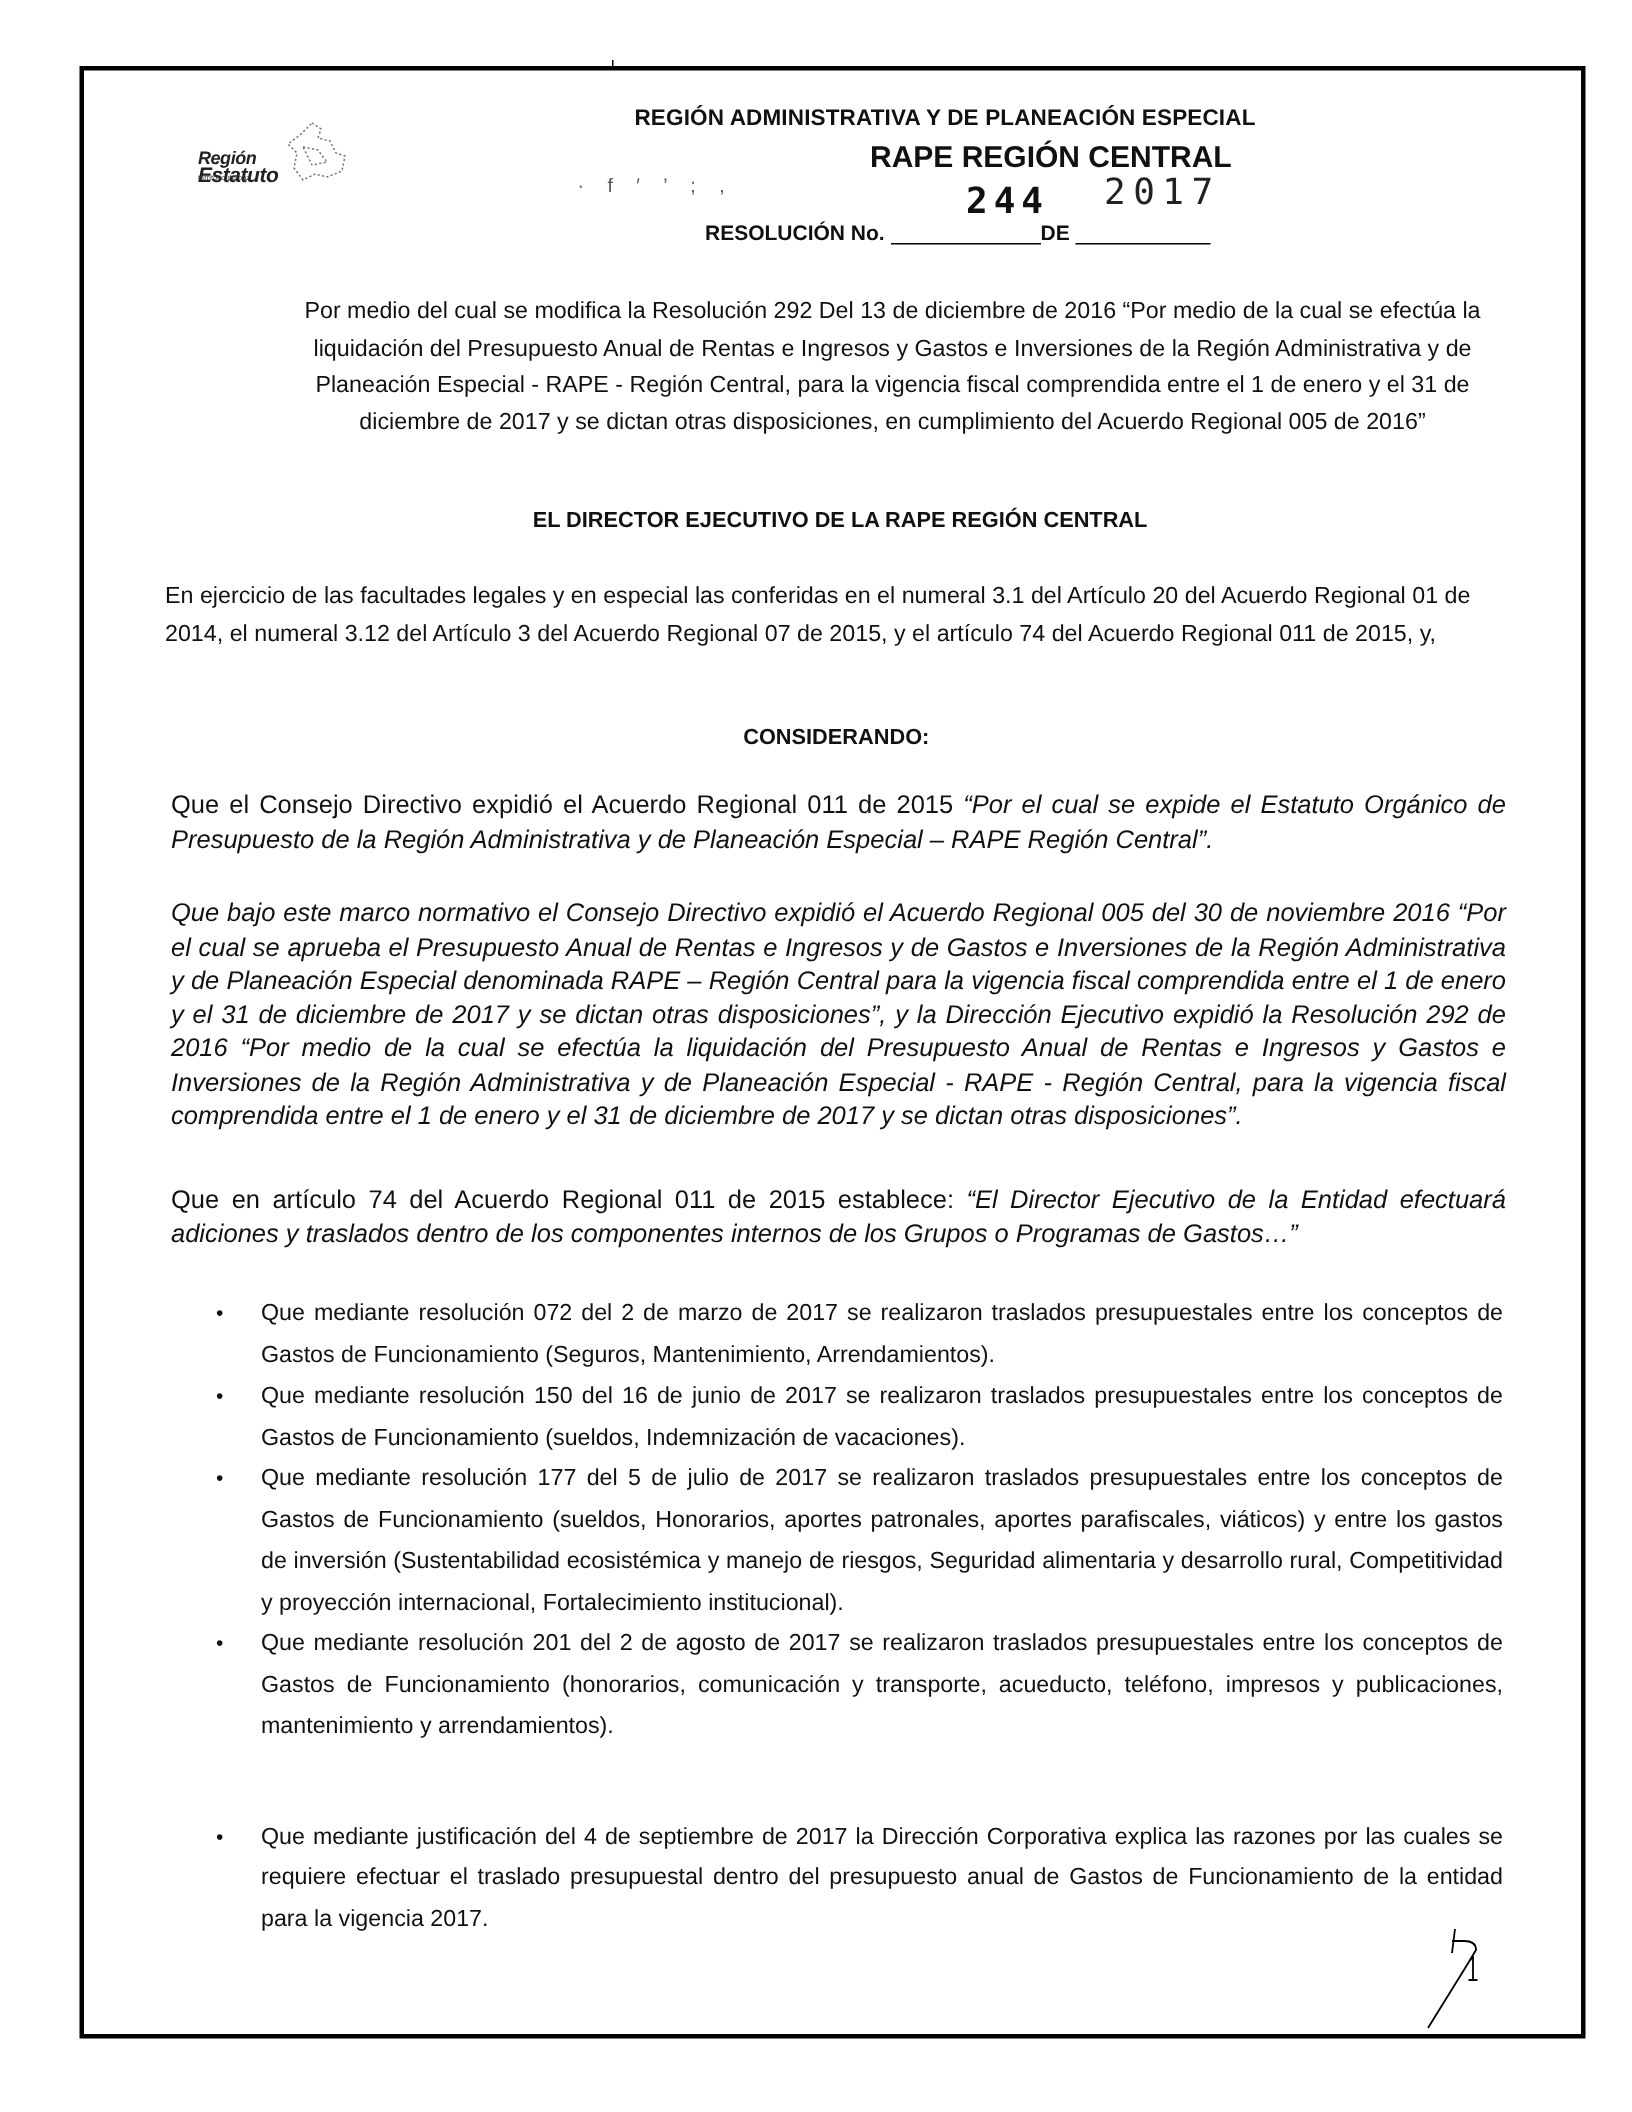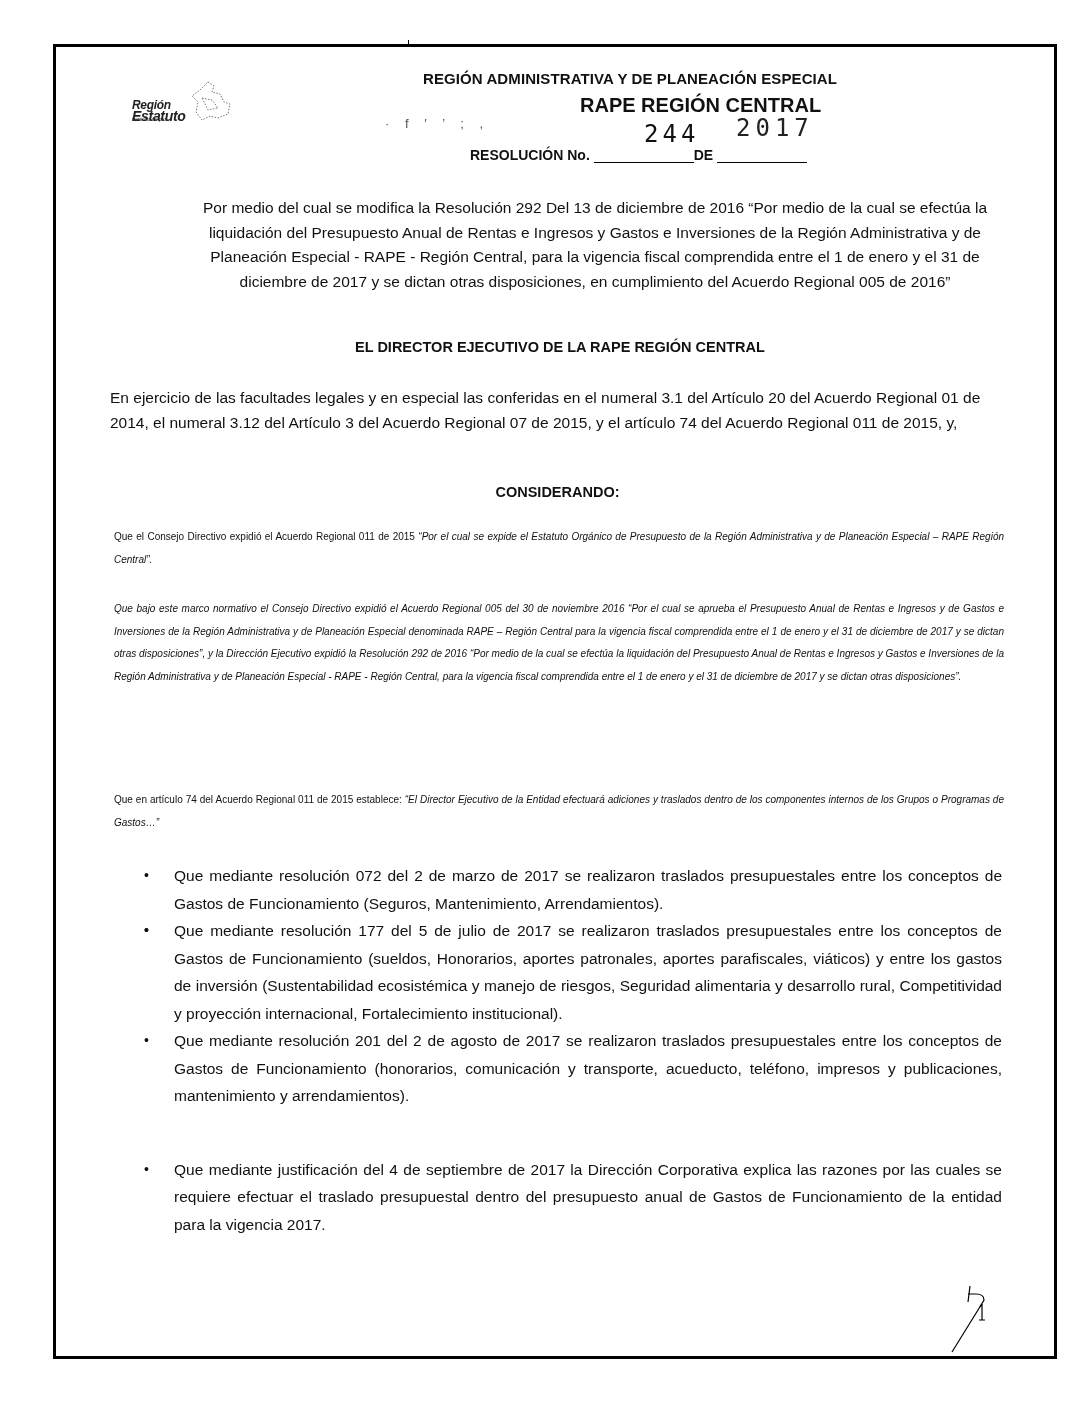--- a/index.html
+++ b/index.html
@@ -17,33 +17,33 @@
 
   .hdr-1 { position: absolute; left: 0; width: 1260px; top: 70px; text-align: center;
            font-weight: bold; font-size: 15px; letter-spacing: 0.1px; }
   .hdr-2 { position: absolute; left: 580px; top: 94px; font-weight: bold; font-size: 20px; }
   .stamp-marks { position: absolute; left: 385px; top: 116px; font-size: 13px; color: #555; letter-spacing: 6px; }
   .res-line { position: absolute; left: 470px; top: 146px; font-weight: bold; font-size: 14px; white-space: nowrap; }
   .blank { display: inline-block; border-bottom: 1.5px solid #000; height: 16px; vertical-align: bottom; }
   .blank1 { width: 100px; }
   .blank2 { width: 90px; }
   .hand-num { position: absolute; left: 644px; top: 120px; font-family: "DejaVu Sans Mono", monospace;
-              font-weight: normal; font-size: 24px; letter-spacing: 4px; }
+              font-weight: bold; font-size: 24px; letter-spacing: 4px; }
   .hand-year { position: absolute; left: 736px; top: 114px; font-family: "DejaVu Sans Mono", monospace;
                font-size: 24px; letter-spacing: 5px; color: #222; }
 
   .subject { position: absolute; left: 180px; top: 196px; width: 830px; text-align: center;
              font-size: 15.5px; line-height: 24.5px; }
   .director-title { position: absolute; left: 0; width: 1120px; top: 339px; text-align: center;
                     font-weight: bold; font-size: 14.5px; }
   .powers { position: absolute; left: 110px; top: 386px; width: 900px; text-align: left;
             font-size: 15.5px; line-height: 24.5px; }
   .considerando { position: absolute; left: 0; width: 1115px; top: 484px; text-align: center;
                   font-weight: bold; font-size: 14.5px; }
-  .para { position: absolute; left: 114px; width: 890px; font-size: 10px; line-height: 22.5px;
+  .para { position: absolute; left: 114px; width: 890px; font-size: 17px; line-height: 22.5px;
           text-align: justify; }
   .para.p1 { top: 526px; }
   .para.p2 { top: 598px; font-style: italic; }
   .para.p3 { top: 789px; }
   .it { font-style: italic; }
   .bullets { position: absolute; left: 140px; width: 862px; top: 862px; margin: 0; padding: 0; list-style: none; }
   .bullets li { position: relative; padding-left: 34px; font-size: 15.5px; line-height: 27.5px; text-align: justify; }
   .bullets li .dot { position: absolute; left: 4px; top: 0; font-size: 14px; }
   .bullets li.gap { margin-top: 46px; }
   .signature { position: absolute; left: 940px; top: 1280px; }
@@ -87,21 +87,21 @@
 <div class="para p1">
   <span>Que el Consejo Directivo expidió el Acuerdo Regional 011 de 2015 </span><span class="it">“Por el cual se expide el Estatuto Orgánico de Presupuesto de la Región Administrativa y de Planeación Especial – RAPE Región Central”.</span>
 </div>
 <div class="para p2">Que bajo este marco normativo el Consejo Directivo expidió el Acuerdo Regional 005 del 30 de noviembre 2016 “Por el cual se aprueba el Presupuesto Anual de Rentas e Ingresos y de Gastos e Inversiones de la Región Administrativa y de Planeación Especial denominada RAPE – Región Central para la vigencia fiscal comprendida entre el 1 de enero y el 31 de diciembre de 2017 y se dictan otras disposiciones”, y la Dirección Ejecutivo expidió la Resolución 292 de 2016 “Por medio de la cual se efectúa la liquidación del Presupuesto Anual de Rentas e Ingresos y Gastos e Inversiones de la Región Administrativa y de Planeación Especial - RAPE - Región Central, para la vigencia fiscal comprendida entre el 1 de enero y el 31 de diciembre de 2017 y se dictan otras disposiciones”.</div>
 <div class="para p3">
   <span>Que en artículo 74 del Acuerdo Regional 011 de 2015 establece: </span><span class="it">“El Director Ejecutivo de la Entidad efectuará adiciones y traslados dentro de los componentes internos de los Grupos o Programas de Gastos…”</span>
 </div>
 
 <ul class="bullets">
   <li><span class="dot">•</span><span>Que mediante resolución 072 del 2 de marzo de 2017 se realizaron traslados presupuestales entre los conceptos de Gastos de Funcionamiento (Seguros, Mantenimiento, Arrendamientos).</span></li>
-  <li><span class="dot">•</span></li>
+  <li><span class="dot">•</span><span>Que mediante resolución 150 del 16 de junio de 2017 se realizaron traslados presupuestales entre los conceptos de Gastos de Funcionamiento (sueldos, Indemnización de vacaciones).</span></li>
   <li><span class="dot">•</span><span>Que mediante resolución 177 del 5 de julio de 2017 se realizaron traslados presupuestales entre los conceptos de Gastos de Funcionamiento (sueldos, Honorarios, aportes patronales, aportes parafiscales, viáticos) y entre los gastos de inversión (Sustentabilidad ecosistémica y manejo de riesgos, Seguridad alimentaria y desarrollo rural, Competitividad y proyección internacional, Fortalecimiento institucional).</span></li>
   <li><span class="dot">•</span><span>Que mediante resolución 201 del 2 de agosto de 2017 se realizaron traslados presupuestales entre los conceptos de Gastos de Funcionamiento (honorarios, comunicación y transporte, acueducto, teléfono, impresos y publicaciones, mantenimiento y arrendamientos).</span></li>
   <li class="gap"><span class="dot">•</span><span>Que mediante justificación del 4 de septiembre de 2017 la Dirección Corporativa explica las razones por las cuales se requiere efectuar el traslado presupuestal dentro del presupuesto anual de Gastos de Funcionamiento de la entidad para la vigencia 2017.</span></li>
 </ul>
 
 <svg class="signature" width="60" height="80" viewBox="0 0 60 80">
   <path d="M30 6 L28 22 M28 14 L36 14 Q44 14 44 20 L38 30 L12 72" fill="none" stroke="#000" stroke-width="1.2"></path>
   <path d="M42 24 L42 40 M39 40 L45 40 M40 27 L42 24" fill="none" stroke="#000" stroke-width="1.2"></path>
 </svg>
 

